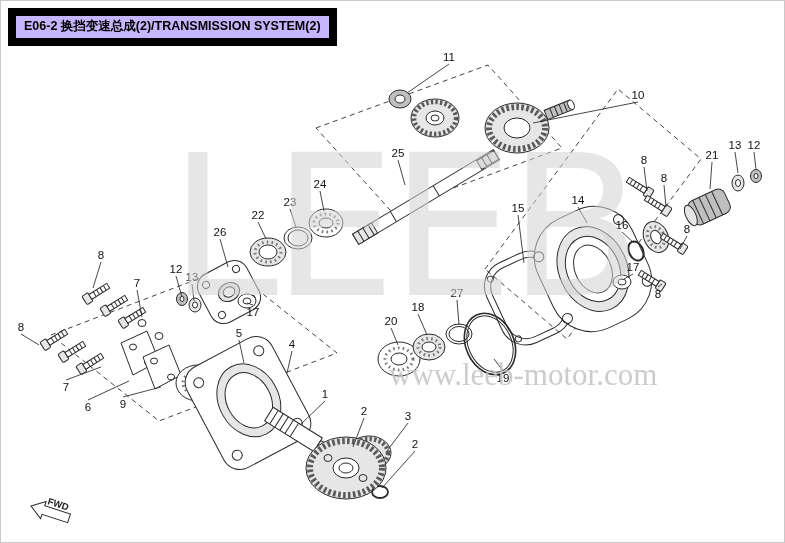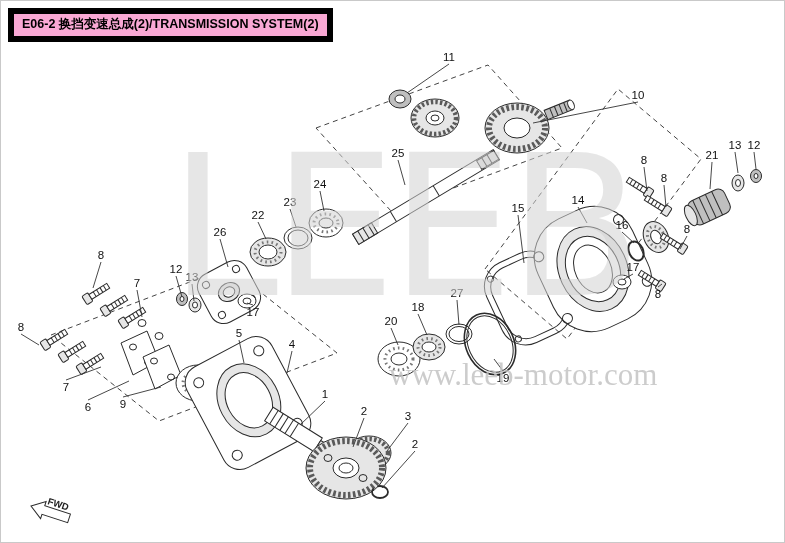--- a/index.html
+++ b/index.html
@@ -1,18 +1,18 @@
 <!DOCTYPE html>
 <html><head>
 <meta charset="utf-8">
 <style>
   html,body{margin:0;padding:0;background:#fff;}
   .page{position:relative;width:785px;height:543px;background:#fff;overflow:hidden;
         font-family:"Liberation Sans",sans-serif;border:1px solid #c9c9c9;box-sizing:border-box;}
-  .title-box{position:absolute;left:7px;top:7px;border:6px solid #000000;background:#f9a8d4;
+  .title-box{position:absolute;left:7px;top:7px;border:8px solid #000000;background:#c4b5fd;
         padding:2px 8px 3px 8px;font-size:12.5px;font-weight:bold;color:#000;white-space:nowrap;z-index:5;}
   .wm-brand{position:absolute;left:168px;top:128px;font-size:196px;font-weight:normal;
         letter-spacing:-6px;color:rgba(210,210,210,0.55);z-index:4;pointer-events:none;
         font-family:"DejaVu Sans",sans-serif;line-height:1;white-space:nowrap;}
   .wm-site{position:absolute;left:388px;top:356px;font-size:31px;color:rgba(195,195,195,0.85);
         z-index:4;pointer-events:none;font-family:Liberation Serif, serif;white-space:nowrap;}
   svg.diagram{position:absolute;left:0;top:0;z-index:2;}
   
   .ln{stroke:#2b2b2b;stroke-width:1;fill:none;}
   .wfill{stroke:#2b2b2b;stroke-width:1;fill:#fff;}

